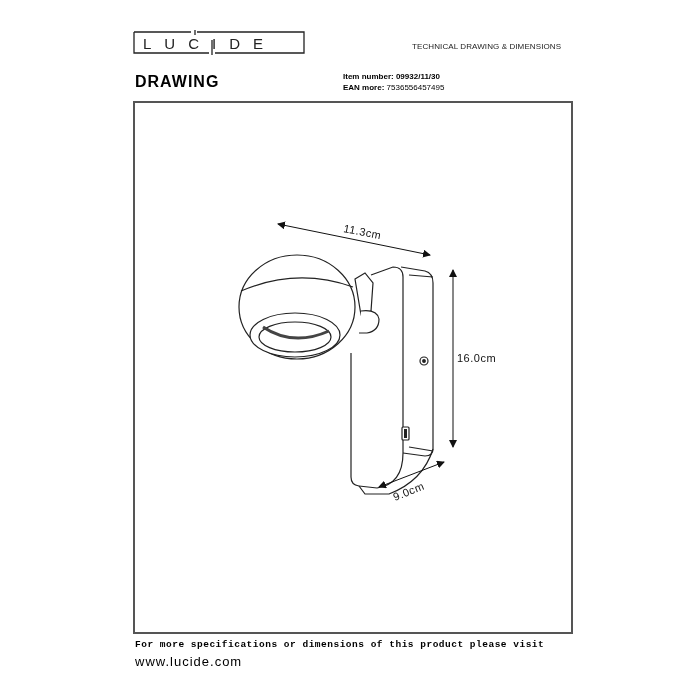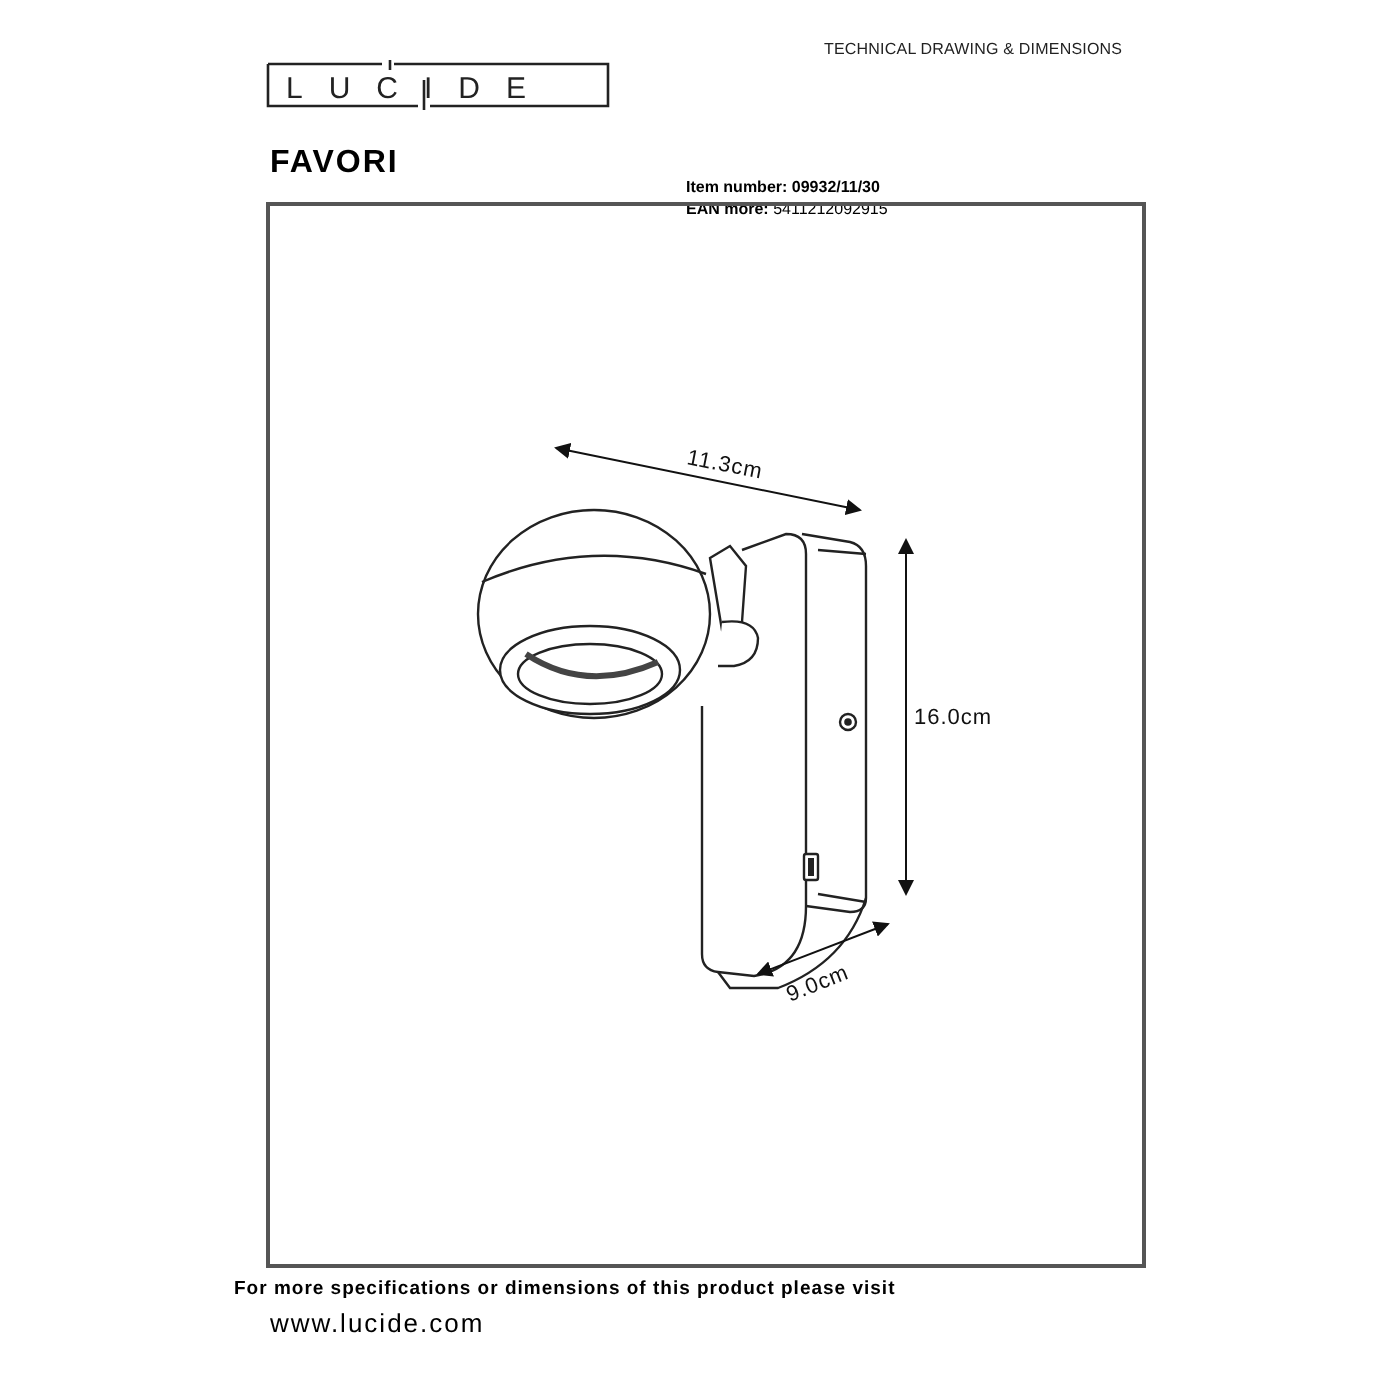--- a/index.html
+++ b/index.html
@@ -1,47 +1,47 @@
 <!DOCTYPE html>
 <html><head>
 <meta charset="utf-8">
 <style>
   html,body{margin:0;padding:0;background:#fff;}
   body{width:700px;height:700px;position:relative;overflow:hidden;font-family:"Liberation Sans",sans-serif;color:#000;}
   .logo{position:absolute;left:133px;top:29px;width:143px;height:24px;}
   .logo svg{display:block;}
-  .doc-type{position:absolute;left:412px;top:20px;font-size:8px;letter-spacing:0.1px;color:#222;}
+  .doc-type{position:absolute;left:412px;top:42px;font-size:8px;letter-spacing:0.1px;color:#222;}
   .product-name{position:absolute;left:135px;top:73px;font-size:16px;font-weight:bold;letter-spacing:1px;}
-  .meta{position:absolute;left:343px;top:71px;font-size:8px;line-height:11px;margin-top:17px;}
+  .meta{position:absolute;left:343px;top:71px;font-size:8px;line-height:11px;}
   .meta b{font-weight:bold;}
   .frame{position:absolute;left:133px;top:101px;width:436px;height:529px;border:2px solid #555;border-right-width:2px;}
   .drawing{position:absolute;left:133px;top:101px;}
-  .footer-text{position:absolute;left:117px;top:639px;font-size:9.5px;font-weight:bold;letter-spacing:0.5px;}
+  .footer-text{position:absolute;left:135px;top:639px;font-size:9.5px;font-weight:bold;letter-spacing:0.5px;font-family:Liberation Mono, monospace;}
   .footer-url{position:absolute;left:135px;top:654px;font-size:13px;font-weight:normal;letter-spacing:1px;}
   .dim{font-family:"Liberation Sans",sans-serif;font-size:11px;fill:#111;letter-spacing:0.5px;}
 </style>
 </head>
 <body>
 
 <div class="logo">
   <svg width="172" height="26" viewBox="0 0 172 26">
     <path d="M1 3 H58 M64 3 H171 V24 H82 M76 24 H1 V3" fill="none" stroke="#222" stroke-width="1.3"></path>
     <path d="M62 1 V6" stroke="#222" stroke-width="1.3"></path>
     <path d="M79 11 V26" stroke="#222" stroke-width="1.3"></path>
     <text x="10" y="20" font-family="Liberation Sans, sans-serif" font-size="15" letter-spacing="13" fill="#222">LUCIDE</text>
   </svg>
 </div>
 
 <div class="doc-type">TECHNICAL DRAWING &amp; DIMENSIONS</div>
 
-<div class="product-name">FAVORI</div>
+<div class="product-name">DRAWING</div>
 
 <div class="meta">
   <div><b>Item number:</b> <b>09932/11/30</b></div>
-  <div><b>EAN more:</b> <span>5411212092915</span></div>
+  <div><b>EAN more:</b> <span>7536556457495</span></div>
 </div>
 
 <div class="frame"></div>
 
 <svg class="drawing" width="440" height="533" viewBox="0 0 440 533">
   <defs>
     <marker id="ah" markerWidth="8" markerHeight="8" refX="7" refY="4" orient="auto-start-reverse" markerUnits="userSpaceOnUse">
       <path d="M0 0 L8 4 L0 8 Z" fill="#111"></path>
     </marker>
   </defs>

